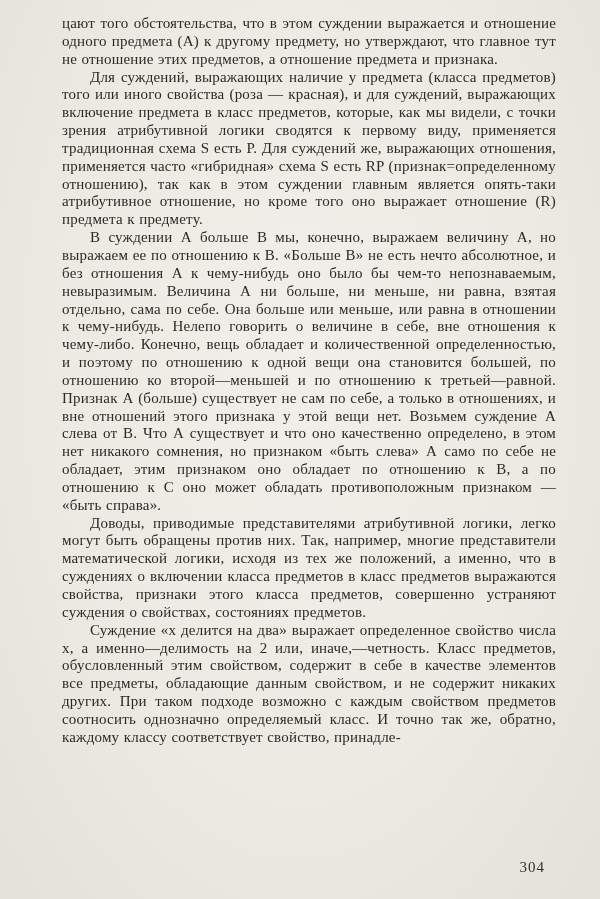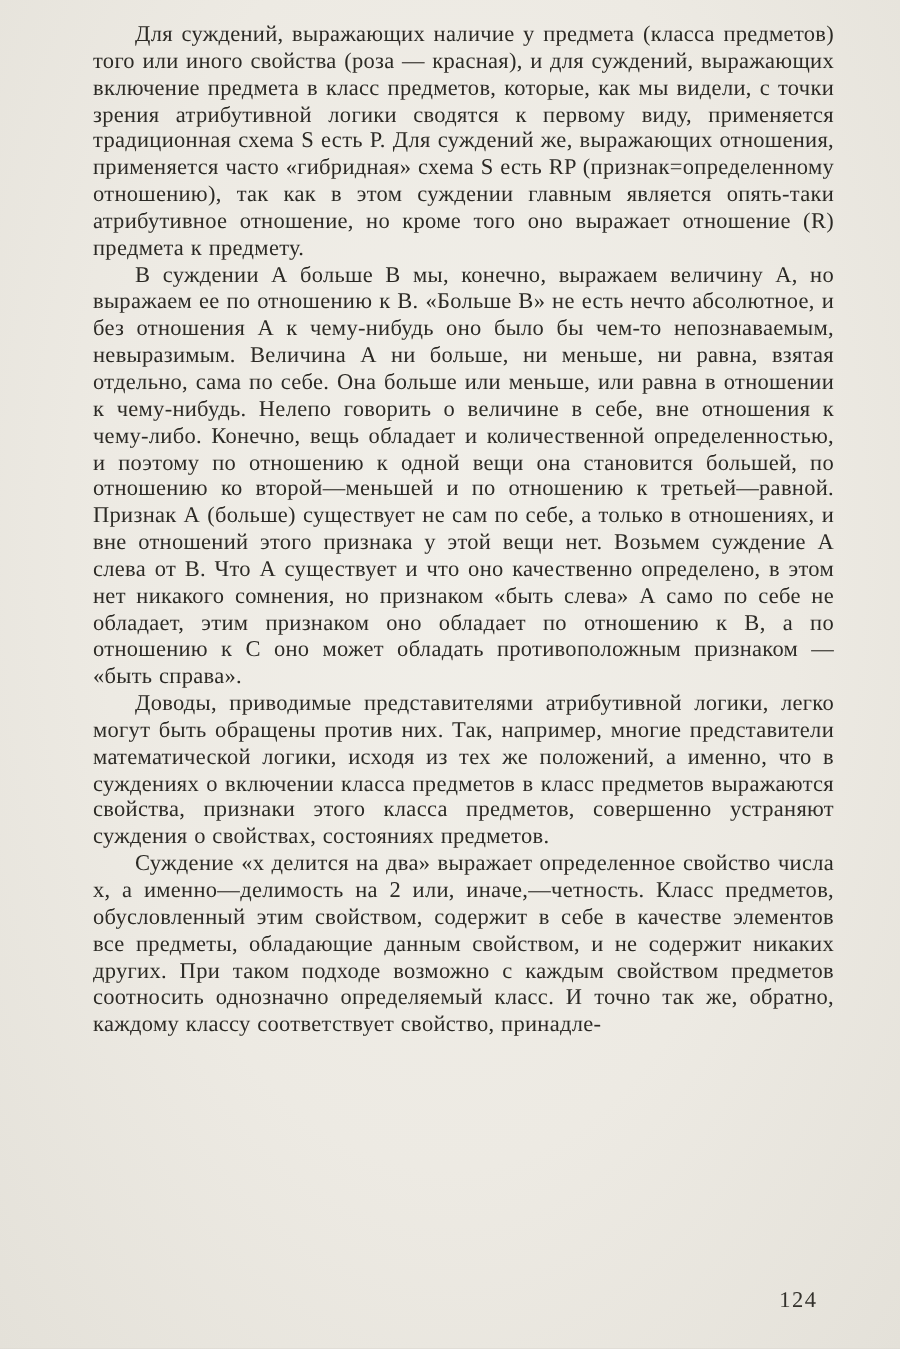--- a/index.html
+++ b/index.html
@@ -46,19 +46,20 @@
     font-size: 15px;
     color: #33312c;
     letter-spacing: 1px;
   }
 </style>
 </head>
 <body>
 
 <div class="scan-page">
   <div class="text-block">
+    <p class="continuation">цают того обстоятельства, что в этом суждении выражается и отношение одного предмета (А) к другому предмету, но утверждают, что главное тут не отношение этих предметов, а отношение предмета и признака.</p>
     <p>Для суждений, выражающих наличие у предмета (класса предметов) того или иного свойства (роза — красная), и для суждений, выражающих включение предмета в класс предметов, которые, как мы видели, с точки зрения атрибутивной логики сводятся к первому виду, применяется традиционная схема S есть Р. Для суждений же, выражающих отношения, применяется часто «гибридная» схема S есть RP (признак=определенному отношению), так как в этом суждении главным является опять-таки атрибутивное отношение, но кроме того оно выражает отношение (R) предмета к предмету.</p>
     <p>В суждении А больше В мы, конечно, выражаем величину А, но выражаем ее по отношению к В. «Больше В» не есть нечто абсолютное, и без отношения А к чему-нибудь оно было бы чем-то непознаваемым, невыразимым. Величина А ни больше, ни меньше, ни равна, взятая отдельно, сама по себе. Она больше или меньше, или равна в отношении к чему-нибудь. Нелепо говорить о величине в себе, вне отношения к чему-либо. Конечно, вещь обладает и количественной определенностью, и поэтому по отношению к одной вещи она становится большей, по отношению ко второй—меньшей и по отношению к третьей—равной. Признак А (больше) существует не сам по себе, а только в отношениях, и вне отношений этого признака у этой вещи нет. Возьмем суждение А слева от В. Что А существует и что оно качественно определено, в этом нет никакого сомнения, но признаком «быть слева» А само по себе не обладает, этим признаком оно обладает по отношению к В, а по отношению к С оно может обладать противоположным признаком — «быть справа».</p>
     <p>Доводы, приводимые представителями атрибутивной логики, легко могут быть обращены против них. Так, например, многие представители математической логики, исходя из тех же положений, а именно, что в суждениях о включении класса предметов в класс предметов выражаются свойства, признаки этого класса предметов, совершенно устраняют суждения о свойствах, состояниях предметов.</p>
     <p>Суждение «х делится на два» выражает определенное свойство числа х, а именно—делимость на 2 или, иначе,—четность. Класс предметов, обусловленный этим свойством, содержит в себе в качестве элементов все предметы, обладающие данным свойством, и не содержит никаких других. При таком подходе возможно с каждым свойством предметов соотносить однозначно определяемый класс. И точно так же, обратно, каждому классу соответствует свойство, принадле-</p>
   </div>
-  <div class="page-number">124</div>
+  <div class="page-number">304</div>
 </div>
 
 </body></html>

